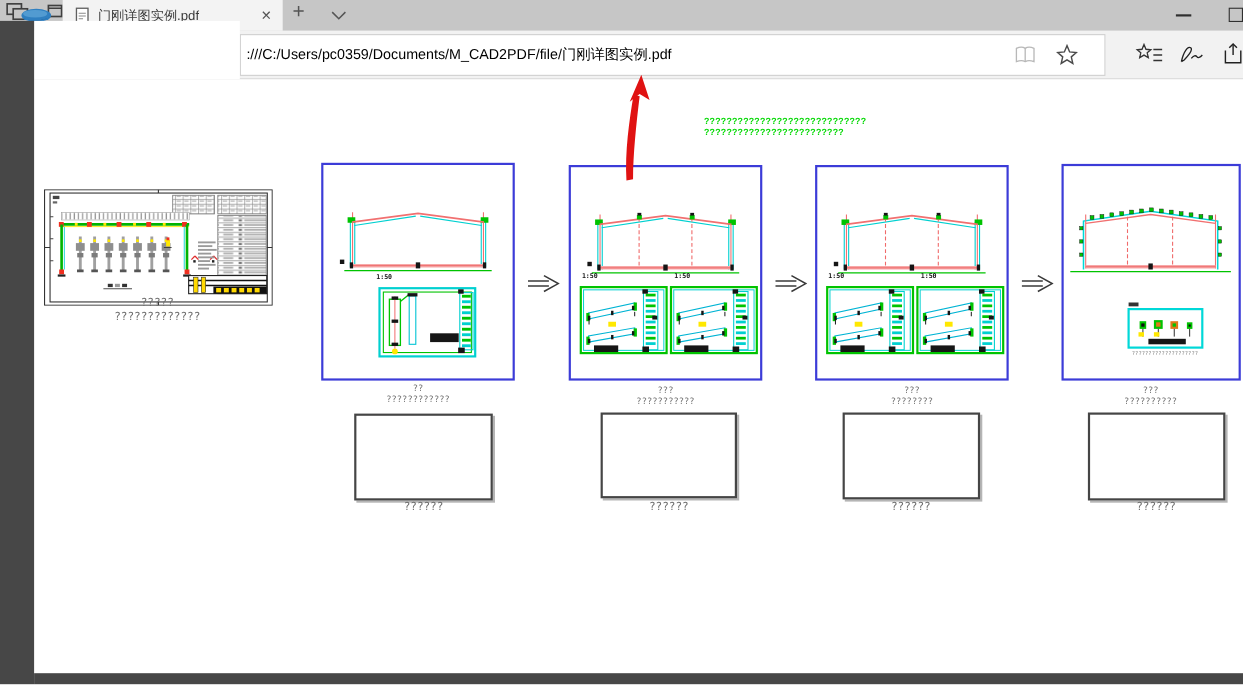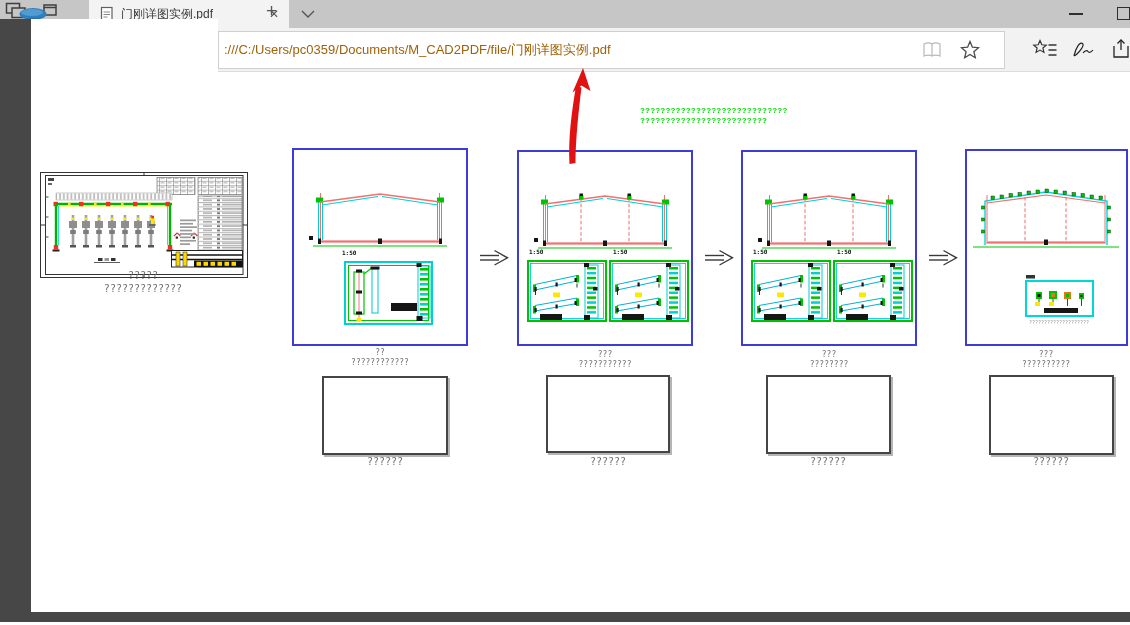--- a/index.html
+++ b/index.html
@@ -1,27 +1,27 @@
 <!DOCTYPE html>
 <html><head>
 <meta charset="utf-8">
 <style>
   html,body{margin:0;padding:0;background:#fff;}
   #screen{position:relative;width:1130px;height:625px;overflow:hidden;background:#fff;
           font-family:"Liberation Sans",sans-serif;}
   .abs{position:absolute;}
   
   .tabbar{left:0;top:0;width:1130px;height:28px;background:#c6c6c6;z-index:10;}
-  .tab{left:57px;top:0;width:200px;height:28px;background:#f3f3f3;z-index:11;display:flex;align-items:center;margin-left:32px;}
+  .tab{left:57px;top:0;width:200px;height:28px;background:#f3f3f3;z-index:11;display:flex;align-items:center;}
   .tab-title{font-size:12px;color:#3a3a3a;margin-left:6px;white-space:nowrap;overflow:hidden;max-width:130px;}
   .tab-close{margin-left:auto;margin-right:10px;font-size:12px;color:#555;cursor:default;}
   .newtab{left:266px;top:0px;font-size:19px;color:#555;z-index:11;font-weight:300;}
   .toolbar{left:31px;top:28px;width:1099px;height:43px;background:#f2f2f2;border-bottom:1px solid #dcdcdc;z-index:10;}
   .urlbox{left:218px;top:31px;width:785px;height:36px;background:#fff;border:1px solid #cfcfcf;z-index:12;display:flex;align-items:center;}
-  .urltext{font-size:13px;color:#a16207;margin-left:5px;white-space:nowrap;overflow:hidden;}
+  .urltext{font-size:13px;color:#000000;margin-left:5px;white-space:nowrap;overflow:hidden;}
   .overlay{left:31px;top:19px;width:187px;height:53px;background:#fff;z-index:30;}
   .strip{left:0;top:19px;width:31px;height:603px;background:#474747;z-index:40;}
   .botbar{left:31px;top:612px;width:1099px;height:10px;background:#474747;z-index:40;}
   .winmin{left:1069px;top:13px;width:14px;height:2px;background:#2f2f2f;z-index:12;}
   .winmax{left:1117px;top:7px;width:11px;height:11px;border:1.5px solid #2f2f2f;z-index:12;background:transparent;}
   
   .qtext{font-family:"DejaVu Sans Mono","Liberation Mono",monospace;color:#6e6e6e;z-index:3;}
   .qc{text-align:center;width:120px;}
   .green-note{color:#00d800;font-size:8px;font-weight:bold;letter-spacing:0.2px;z-index:3;}
   .panel{border:2px solid #3c3cd8;background:#fff;box-sizing:border-box;z-index:2;}

